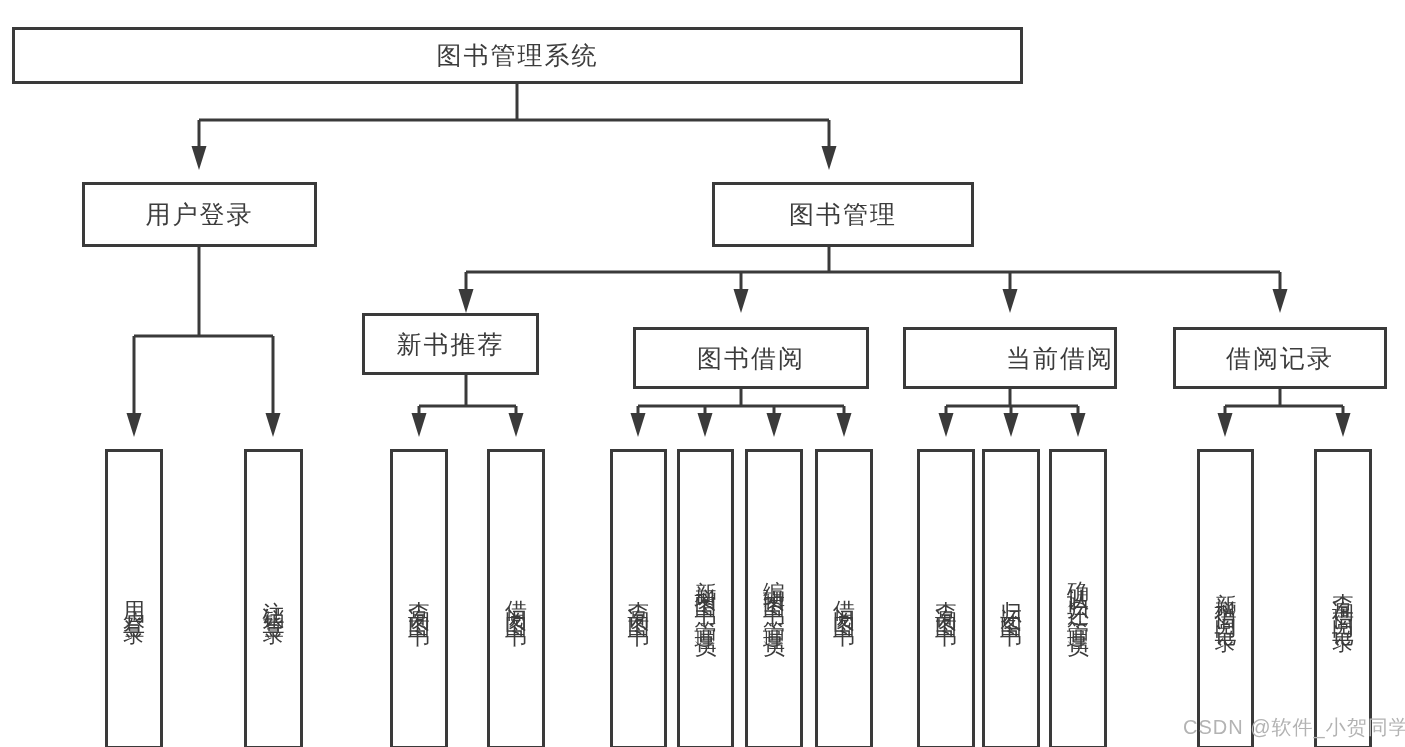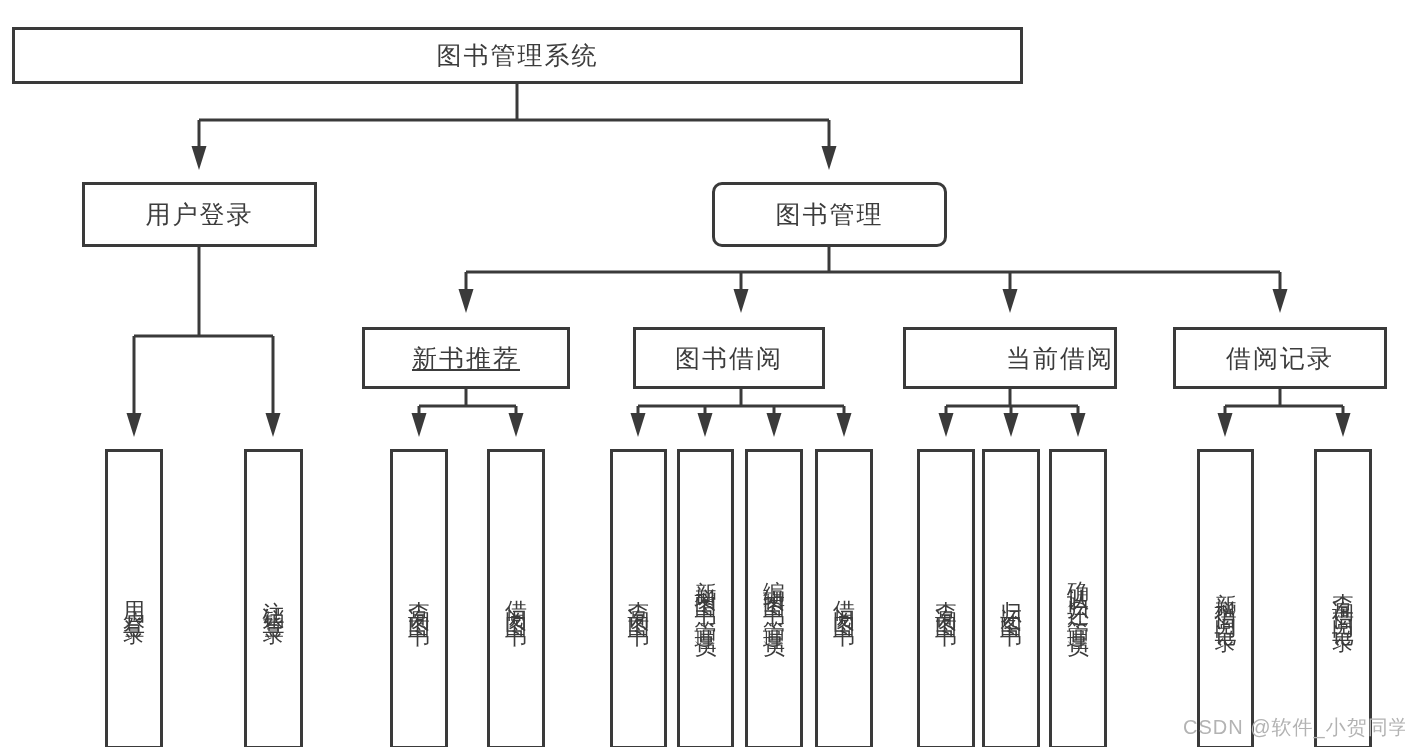--- a/index.html
+++ b/index.html
@@ -16,23 +16,23 @@
   .box{
     position:absolute;box-sizing:border-box;border:3px solid var(--line-color);
     background:#ffffff;display:flex;align-items:center;justify-content:center;
     color:var(--text-color);z-index:1;margin-top:14px;
   }
   .h-label{font-size:25px;letter-spacing:2px;white-space:nowrap;}
   .v-label{writing-mode:vertical-rl;font-size:22px;letter-spacing:8px;line-height:1;}
   
   .n-root{left:12px;top:13px;width:1011px;height:57px;}
   .n-user-login{left:82px;top:168px;width:235px;height:65px;}
-  .n-book-mgmt{left:712px;top:168px;width:235px;height:65px;border-radius:10px;}
-  .n-new-rec{left:362px;top:313px;width:208px;height:62px;text-decoration:underline;}
-  .n-book-borrow{left:633px;top:313px;width:192px;height:62px;}
+  .n-book-mgmt{left:712px;top:168px;width:262px;height:65px;}
+  .n-new-rec{left:362px;top:299px;width:177px;height:62px;}
+  .n-book-borrow{left:633px;top:313px;width:236px;height:62px;}
   .n-cur-borrow{left:903px;top:313px;width:214px;height:62px;justify-content:flex-end;}
   .n-records{left:1173px;top:313px;width:214px;height:62px;}
   .leaf{top:435px;height:300px;}
   .l-a1{left:105px;width:58px;} .l-a2{left:244px;width:59px;}
   .l-b1{left:390px;width:58px;} .l-b2{left:487px;width:58px;}
   .l-c1{left:610px;width:57px;} .l-c2{left:677px;width:57px;}
   .l-c3{left:745px;width:58px;} .l-c4{left:815px;width:58px;}
   .l-d1{left:917px;width:58px;} .l-d2{left:982px;width:58px;}
   .l-d3{left:1049px;width:58px;}
   .l-e1{left:1197px;width:57px;} .l-e2{left:1314px;width:58px;}

